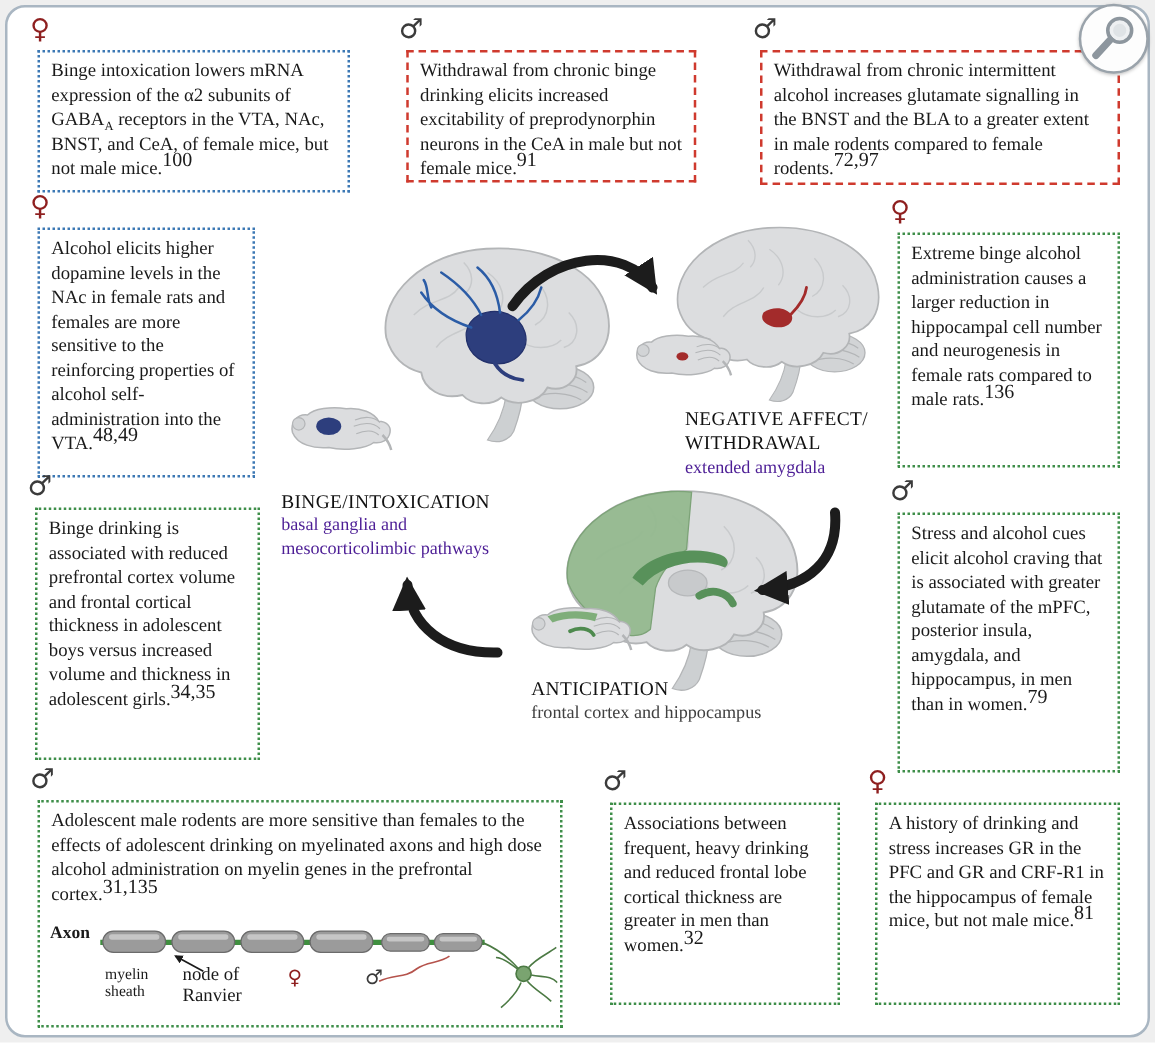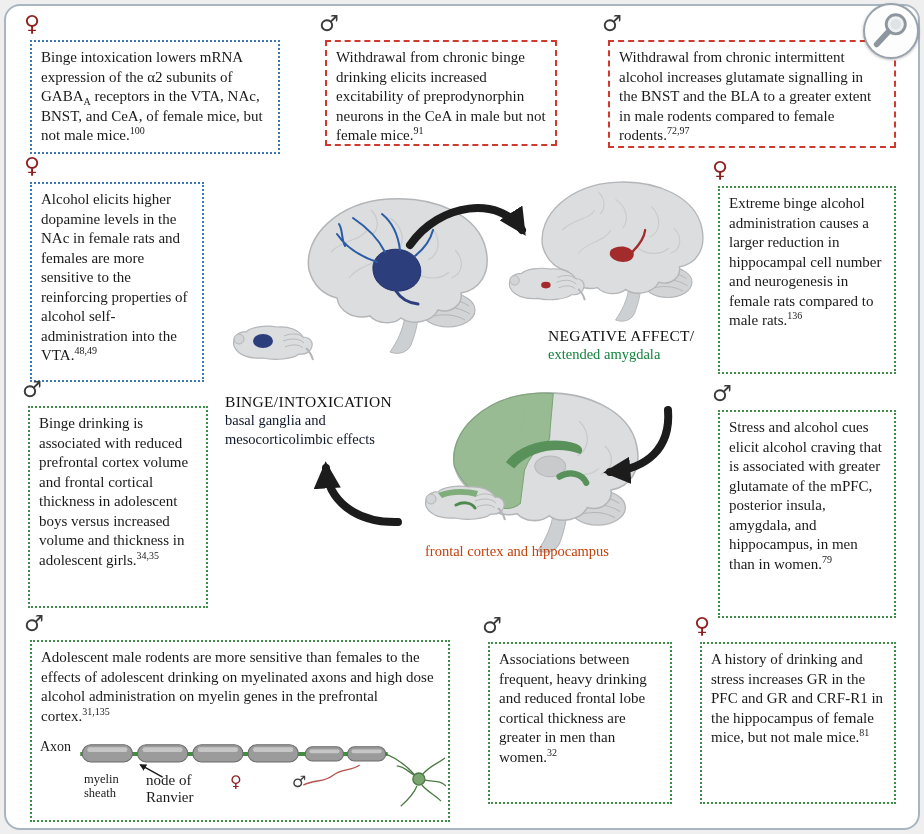--- a/index.html
+++ b/index.html
@@ -9,51 +9,51 @@
   .canvas{position:absolute;inset:0}
 
   
   .anno{position:absolute;background:#fff;padding:6px 9px;font-size:15px;line-height:1.3;z-index:3}
   .bd-blue{border:2px dotted #3c78b4}
   .bd-red{border:2px dashed #cf3a2e}
   .bd-green{border:2px dotted #3e8e49}
   .sym{position:absolute;top:-29px;left:-8px;font-family:"DejaVu Sans",sans-serif;font-size:22px;font-weight:bold;line-height:1}
   .sym.female{color:#8e1f1f}
   .sym.male{color:#3b3b3b}
-  sup.ref{font-size:10px;vertical-align:super;line-height:0}
+  sup.ref{font-size:16px;vertical-align:super;line-height:0}
   sub.sub{font-size:10px;vertical-align:sub;line-height:0}
 
   .b0{left:30px;top:40px;width:250px;height:114px}
   .b1{left:325px;top:40px;width:232px;height:106px}
   .b2{left:608px;top:40px;width:288px;height:108px}
   .b3{left:30px;top:182px;width:174px;height:200px}
   .b4{left:28px;top:406px;width:180px;height:202px}
   .b5{left:718px;top:186px;width:178px;height:188px}
   .b6{left:718px;top:410px;width:178px;height:208px}
   .b7{left:30px;top:640px;width:420px;height:182px}
   .b8{left:488px;top:642px;width:184px;height:162px}
   .b9{left:700px;top:642px;width:196px;height:162px}
 
   
   .stage{position:absolute;z-index:2;text-align:left;font-weight:400;line-height:1.25;color:#111}
   .stage-title{font-size:15.5px;letter-spacing:.3px}
   .stage-sub{font-size:14.5px}
-  .sub-blue{color:#0f172a}
-  .sub-red{color:#15803d}
-  .sub-green{color:#c2410c}
+  .sub-blue{color:#4c1d95}
+  .sub-red{color:#4c1d95}
+  .sub-green{color:#404040}
   .stage-binge{left:225px;top:392px;width:260px}
   .stage-withdrawal{left:548px;top:326px;width:180px}
   .stage-preoccupation{left:425px;top:542px;width:262px}
 
   #center-art{position:absolute;left:200px;top:150px;width:530px;height:490px;z-index:1;pointer-events:none}
 
   
   .axon-art{position:absolute;left:2px;bottom:2px;width:412px;height:86px}
   .axon-svg{position:absolute;inset:0;width:100%;height:100%}
-  .axon-label{position:absolute;left:6px;top:6px;font-weight:400;font-size:14px}
+  .axon-label{position:absolute;left:6px;top:6px;font-weight:700;font-size:14px}
   .myelin-label{position:absolute;left:50px;top:40px;width:52px;font-weight:400;font-size:12.5px;line-height:1.15}
   .node-label{position:absolute;left:112px;top:40px;width:62px;font-weight:400;font-size:15px;line-height:1.15}
   .mini-sym{position:absolute;font-family:"DejaVu Sans",sans-serif;font-size:16px;font-weight:bold;line-height:1}
   .mini-f{left:196px;top:42px;color:#8e1f1f}
   .mini-m{left:258px;top:42px;color:#3b3b3b}
 
   
   .magnifier{position:absolute;top:3px;right:5px;width:56px;height:56px;border-radius:50%;
     background:#fdfdfd;border:2px solid #9aa3ab;z-index:5;display:flex;align-items:center;justify-content:center;
     box-shadow:0 1px 3px rgba(0,0,0,.25);cursor:pointer}
@@ -120,27 +120,29 @@
     </g>
 
     <path d="M210,95 C240,52 300,46 322,80" fill="none" stroke="#1c1c1c" stroke-width="8" stroke-linecap="round" marker-end="url(#ah)"></path>
     <path d="M468,260 C471,299 446,319 410,322" fill="none" stroke="#1c1c1c" stroke-width="8" stroke-linecap="round" marker-end="url(#ah)"></path>
     <path d="M198,372 C156,373 128,351 126,318" fill="none" stroke="#1c1c1c" stroke-width="8" stroke-linecap="round" marker-end="url(#ah)"></path>
   </svg>
 
   <div class="stage stage-binge">
     <div class="stage-title">BINGE/INTOXICATION</div>
     <div class="stage-sub sub-blue">basal ganglia and</div>
-    <div class="stage-sub sub-blue">mesocorticolimbic effects</div>
+    <div class="stage-sub sub-blue">mesocorticolimbic pathways</div>
   </div>
   <div class="stage stage-withdrawal">
     <div class="stage-title">NEGATIVE AFFECT/</div>
+    <div class="stage-title">WITHDRAWAL</div>
     <div class="stage-sub sub-red">extended amygdala</div>
   </div>
   <div class="stage stage-preoccupation">
+    <div class="stage-title">ANTICIPATION</div>
     <div class="stage-sub sub-green">frontal cortex and hippocampus</div>
   </div>
 
   <div class="anno bd-blue b0">
     <span class="sym female">♀</span>
     <p class="txt"><span>Binge intoxication lowers mRNA expression of the α2 subunits of GABA</span><sub class="sub">A</sub><span> receptors in the VTA, NAc, BNST, and CeA, of female mice, but not male mice.</span><sup class="ref">100</sup></p>
   </div>
 
   <div class="anno bd-red b1">
     <span class="sym male">♂</span>

